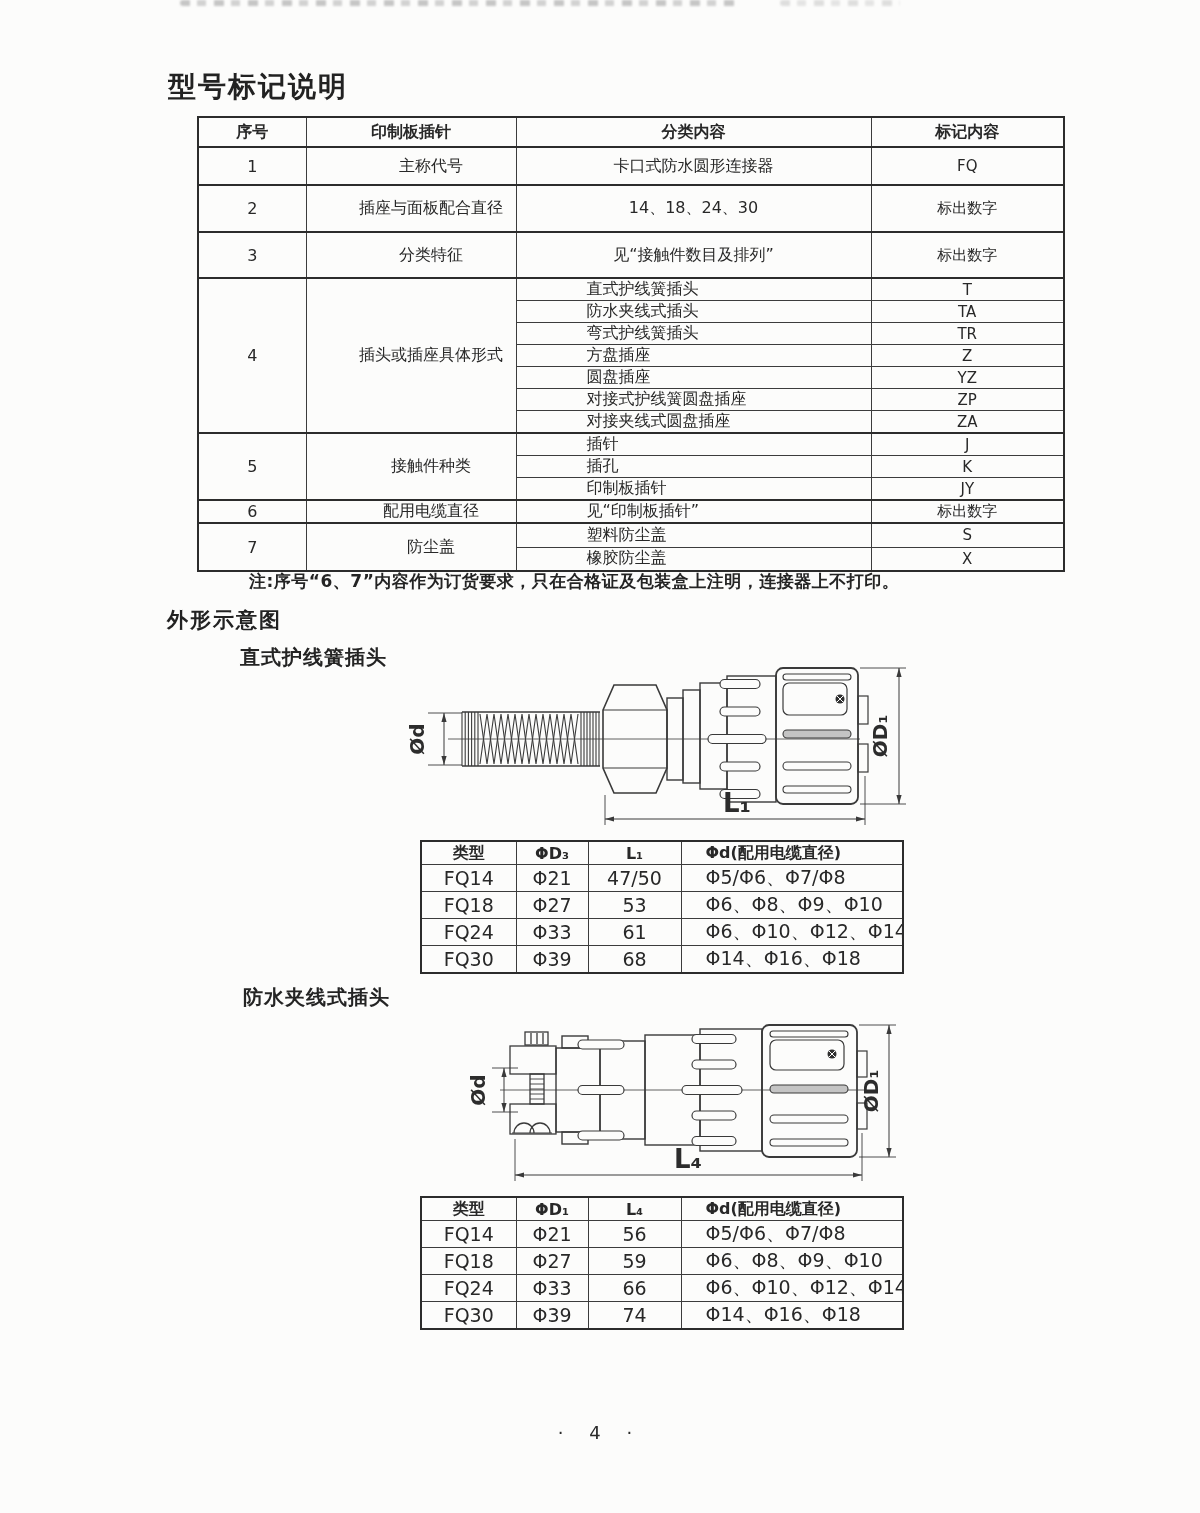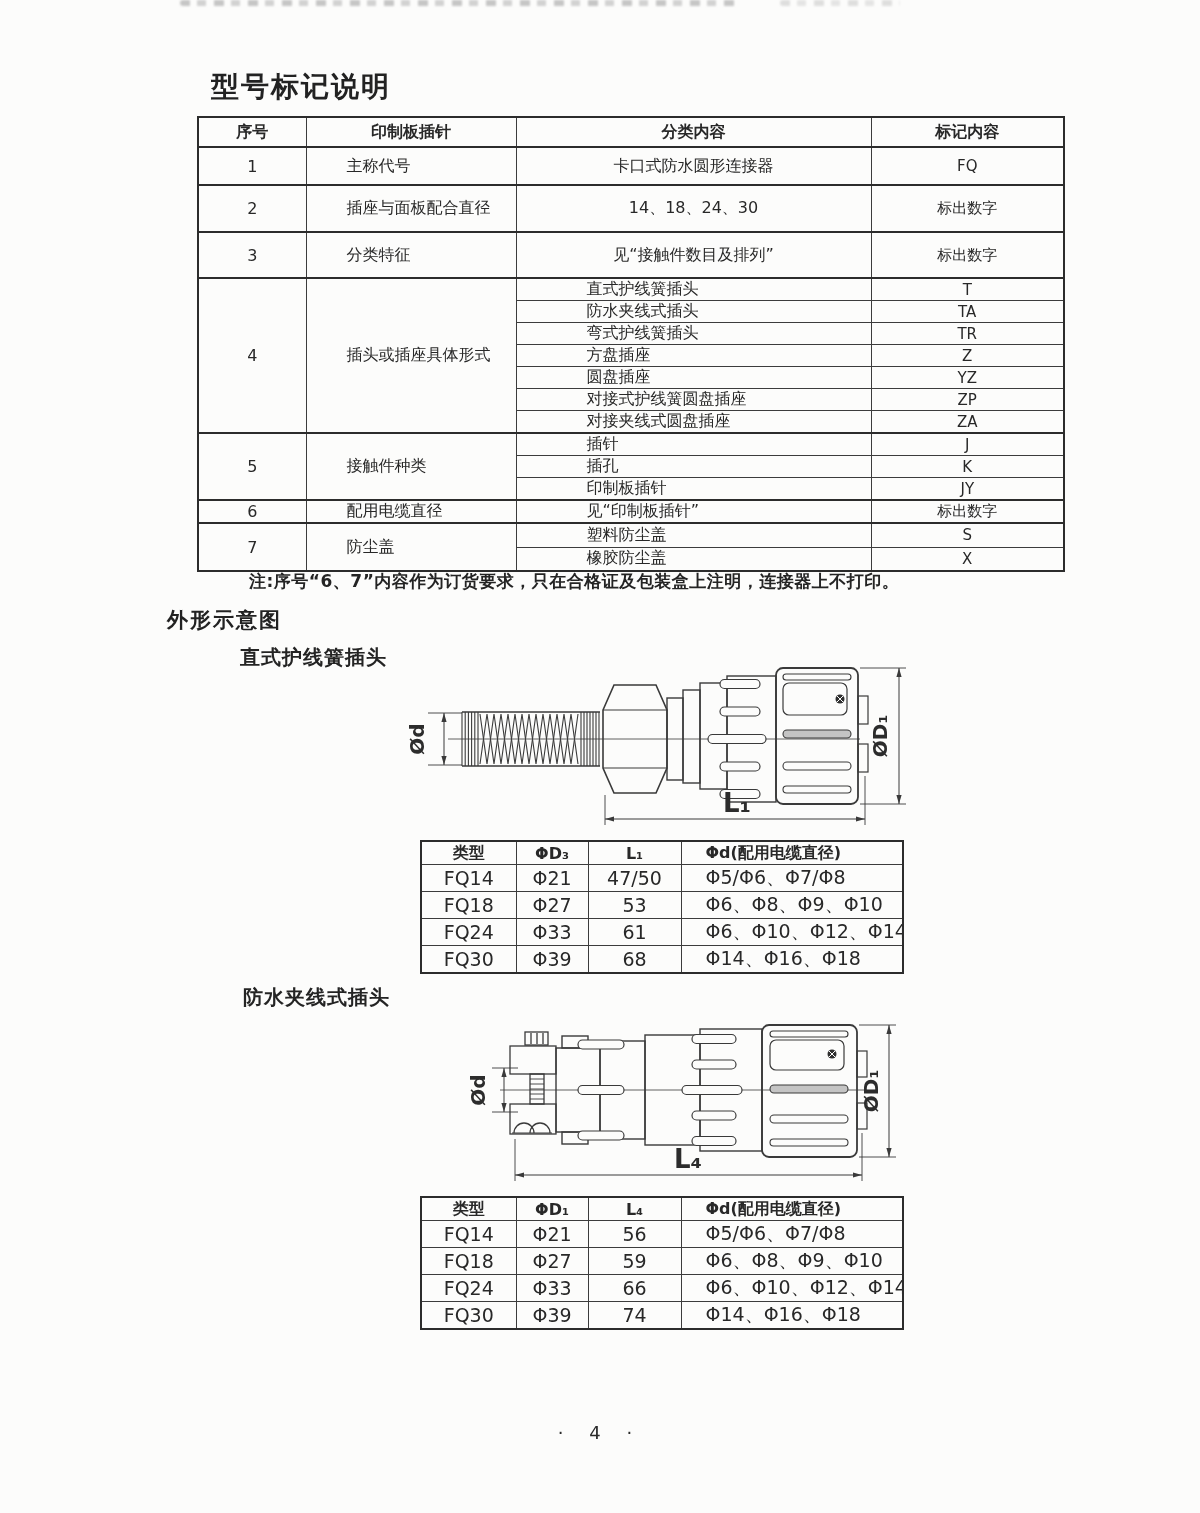--- a/index.html
+++ b/index.html
@@ -7,35 +7,35 @@
     position:relative; width:1200px; height:1513px; overflow:hidden;
     background:#fcfcfb; color:#282828;
     font-family:"DejaVu Sans","Liberation Sans",sans-serif;
   }
   .abs { position:absolute; }
   
   .artifact {
     height:6px; border-radius:3px; filter:blur(1.2px); opacity:.55;
     background:repeating-linear-gradient(90deg,#9a9a9a 0 10px,transparent 10px 17px,#b0b0b0 17px 26px,transparent 26px 34px);
   }
-  .t1 { font-size:28px; font-weight:700; letter-spacing:2px; color:#222;margin-left:43px; }
+  .t1 { font-size:28px; font-weight:700; letter-spacing:2px; color:#222; }
   .t2 { font-size:21px; font-weight:700; letter-spacing:2px; color:#222; }
   .t3 { font-size:20px; font-weight:700; letter-spacing:1px; color:#242424; }
   .note { font-size:17px; font-weight:600; color:#242424; letter-spacing:.5px; }
 
   table { border-collapse:collapse; table-layout:fixed; }
   .marking-table { width:866px; border:2.4px solid #2c2c2c; }
   .marking-table th, .marking-table td {
     border:1.3px solid #3c3c3c; padding:0; font-size:16px; font-weight:400;
     overflow:hidden; white-space:nowrap;
   }
   .marking-table th { font-weight:600; }
   tr.grp > td { border-top:2.2px solid #2c2c2c; }
   td.c-no   { text-align:center; }
-  td.c-feat { text-align:left; padding-left:40px; }
+  td.c-feat { text-align:center; padding-left:40px; }
   td.c-cont { text-align:left; padding-left:70px; }
   td.c-cont.ctr { text-align:center; padding-left:0; }
   td.c-mark { text-align:center; font-size:15px; }
 
   .dim-table { width:482px; border:2.2px solid #2c2c2c; }
   .dim-table th, .dim-table td {
     border:1.3px solid #3c3c3c; padding:0; height:23px; font-size:19px;
     text-align:center; font-weight:400; overflow:hidden; white-space:nowrap;
   }
   .dim-table th { font-weight:600; height:22px; font-size:16px; }

